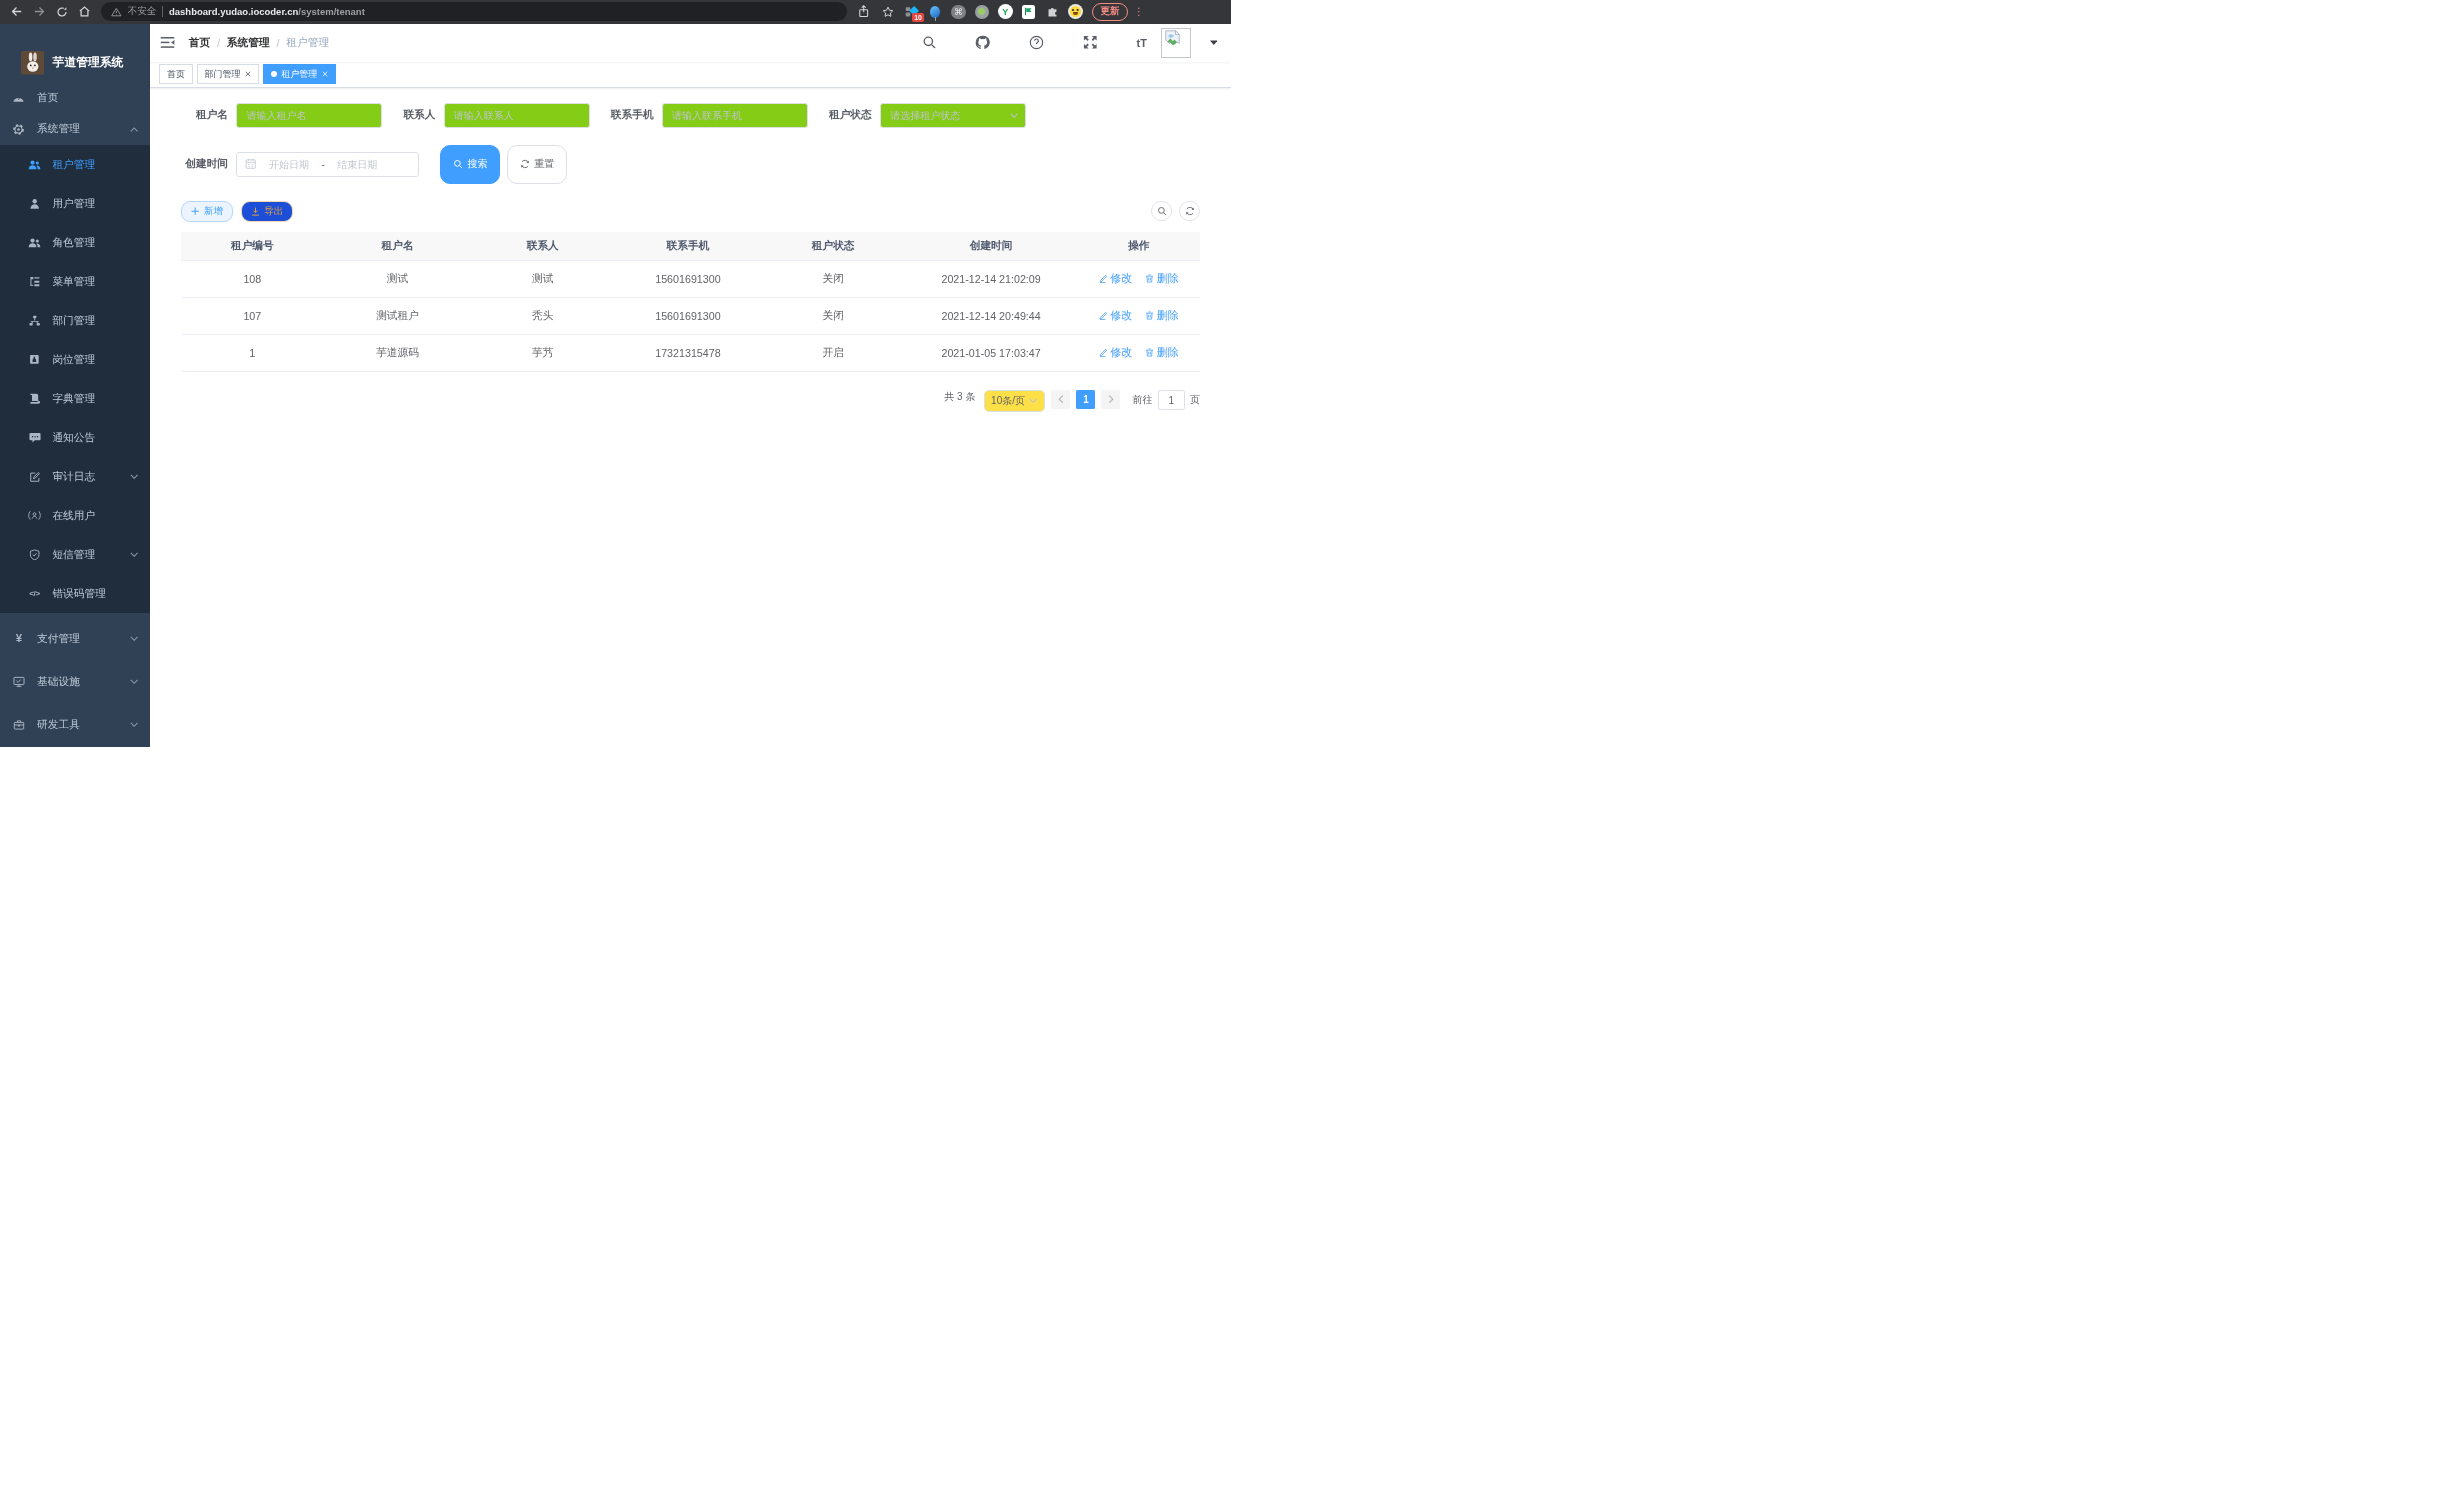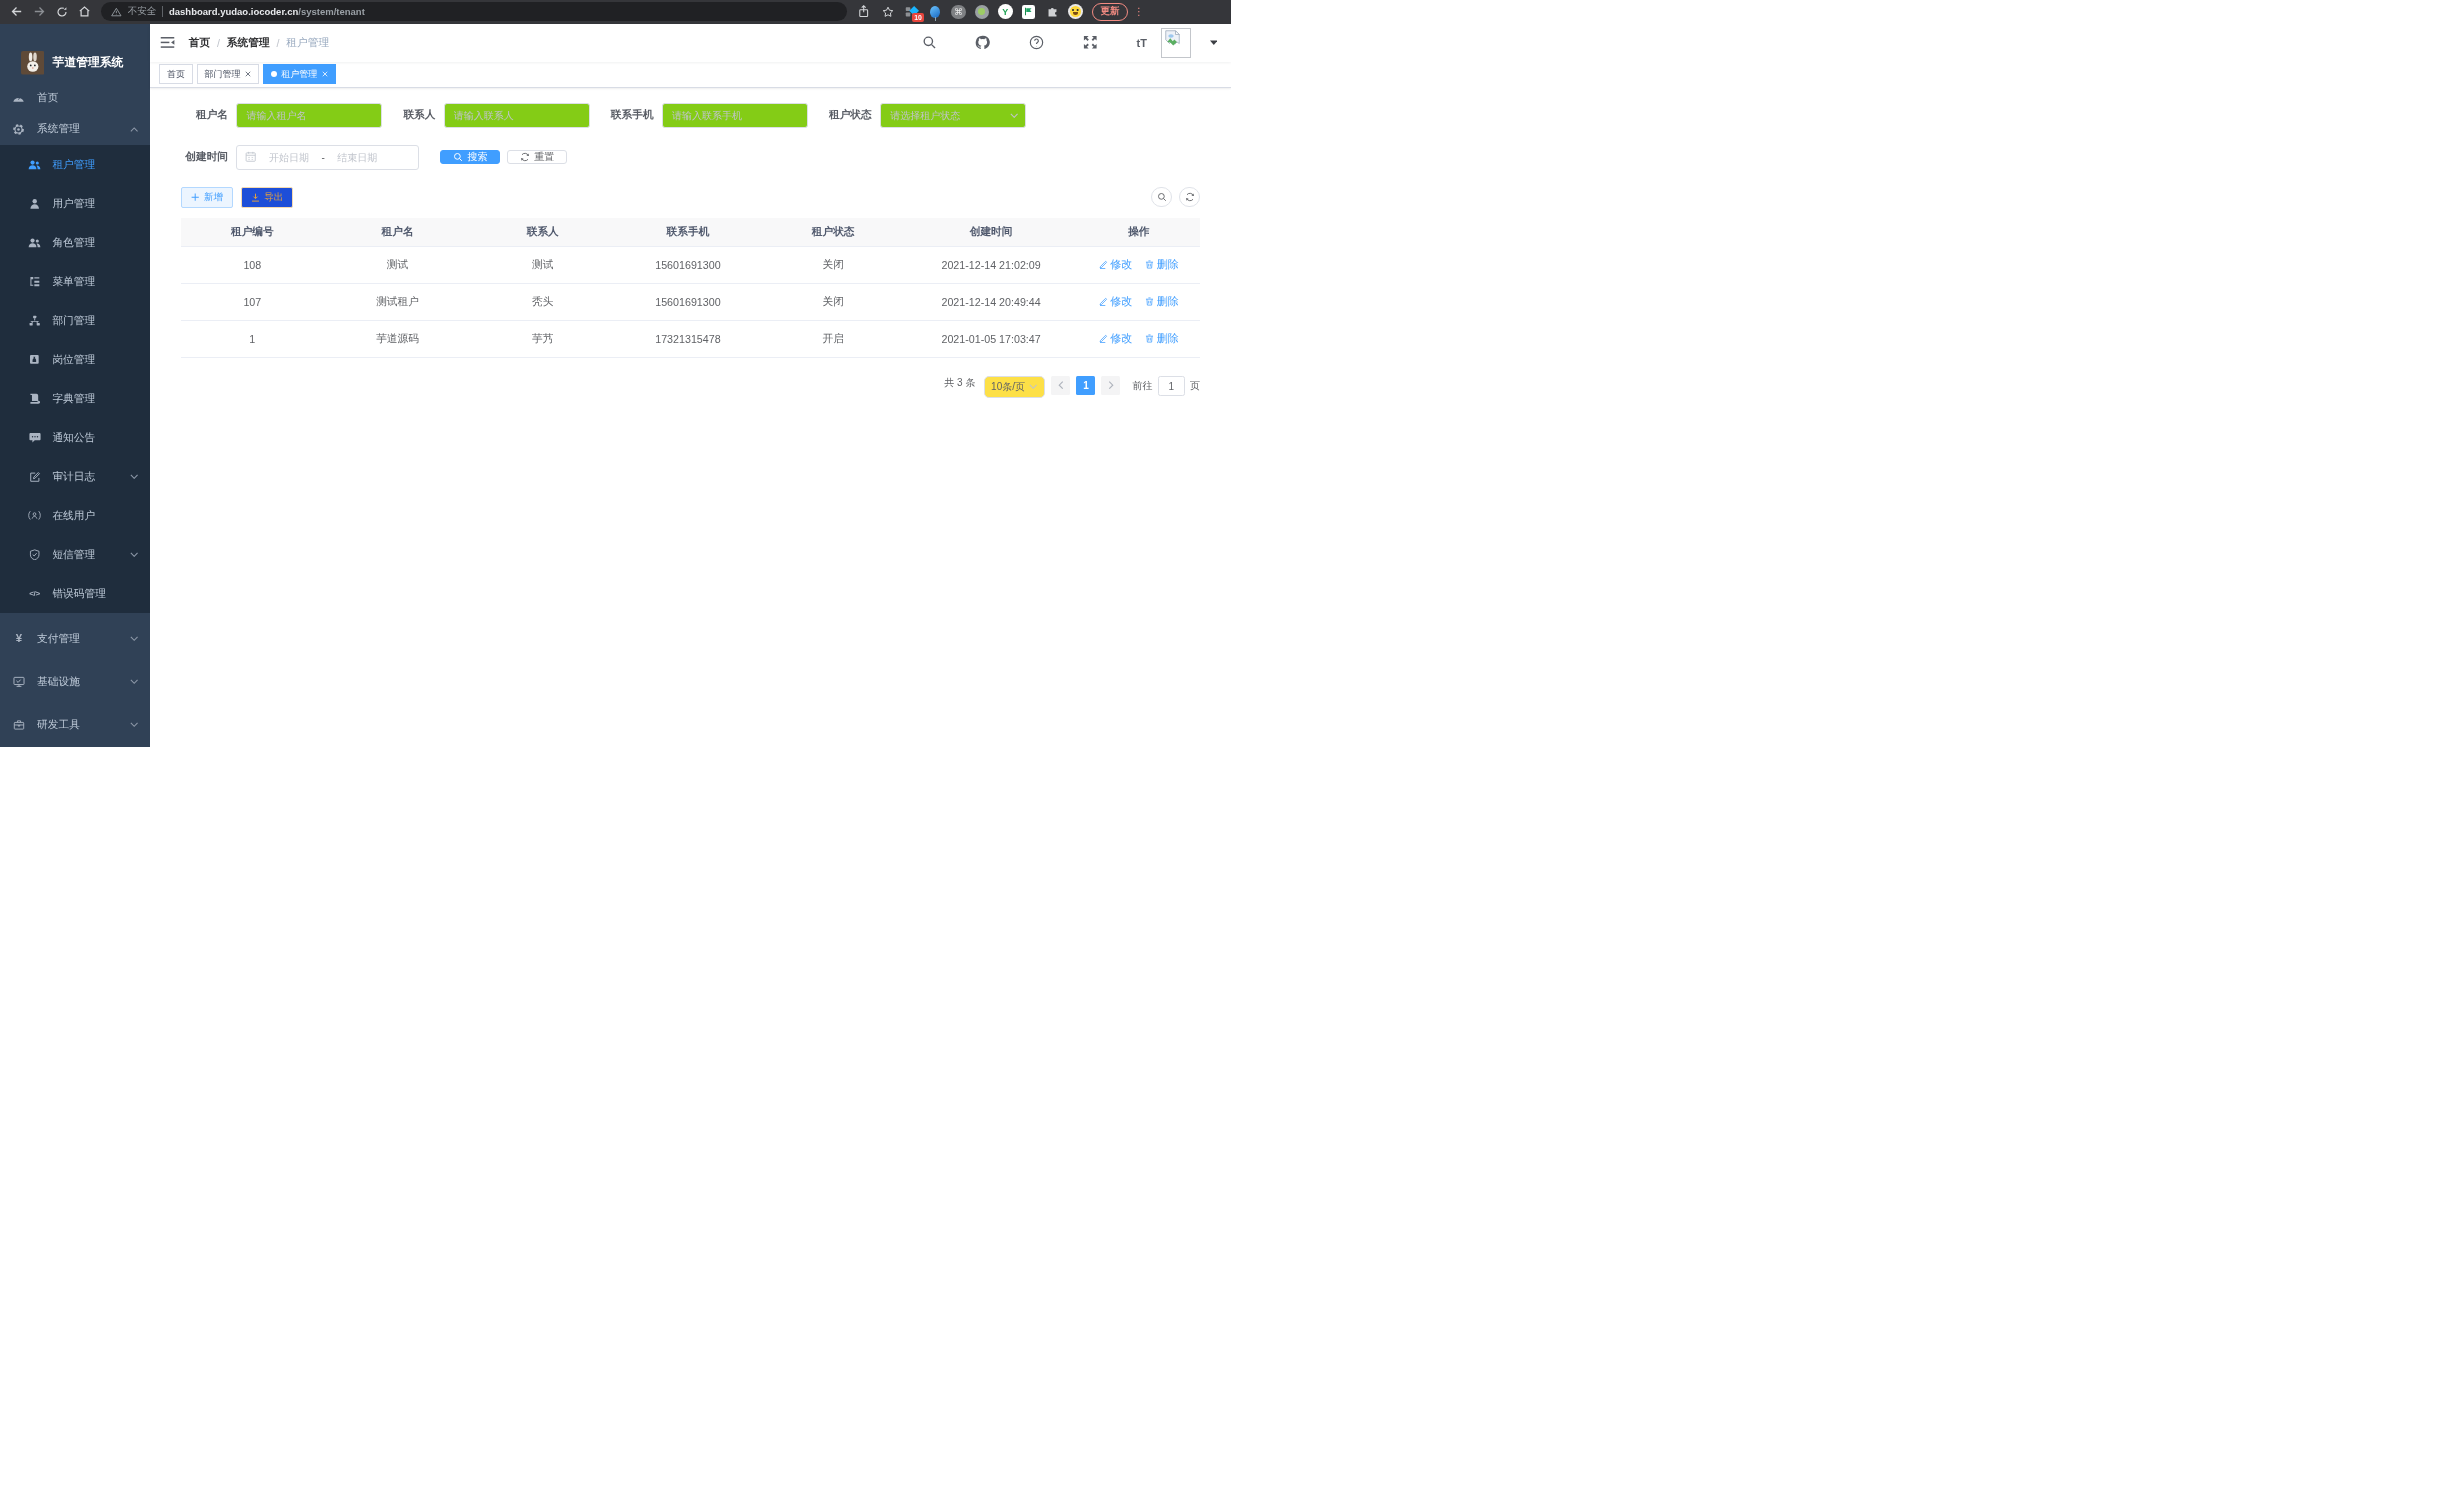--- a/index.html
+++ b/index.html
@@ -85,23 +85,23 @@
   .inp::placeholder { color:#c0c4cc; }
   .sel { position:relative; width:146px; }
   .sel .inp { width:100%; padding-right:21px; cursor:pointer; }
   .sel .chev { position:absolute; right:7.6px; top:50%; margin-top:-2.3px; color:#c0c4cc; pointer-events:none; }
   .daterange { width:183px; height:25px; border:0.8px solid #dcdfe6; border-radius:3px; display:flex; align-items:center; padding:0 7.6px; gap:3px; background:#fff; }
   .dr-cal { color:#c0c4cc; flex-shrink:0; display:flex; }
   .dr-input { border:none; outline:none; width:59px; text-align:center; font-size:10px; color:#606266; font-family:inherit; }
   .dr-input::placeholder { color:#c0c4cc; }
   .dr-sep { color:#606266; font-size:10px; }
 
-  .btn { height:14px; border-radius:3px; display:inline-flex; align-items:center; gap:4.6px; font-size:10px; padding:0 11.4px; cursor:pointer; border:0.8px solid #dcdfe6; background:#fff; color:#606266; font-family:inherit; }
+  .btn { height:39px; border-radius:10px; display:inline-flex; align-items:center; gap:4.6px; font-size:10px; padding:0 11.4px; cursor:pointer; border:0.8px solid #dcdfe6; background:#fff; color:#606266; font-family:inherit; }
   .btn.primary { background:#409eff; border-color:#409eff; color:#fff; }
-  .btn.sm { height:21px; padding:0 9px; font-size:9.5px; border-radius:2px;align-items:center; }
+  .btn.sm { height:21px; padding:0 9px; font-size:9.5px; border-radius:9px;align-items:center; }
   .btn.plain-primary { background:#ecf5ff; border-color:#b3d8ff; color:#409eff; }
   .btn.plain-warning { background:#1d4ed8; border-color:#f5dab1; color:#e6a23c; }
   .ml10 { margin-left:7.6px; }
 
   .toolbar-row { display:flex; align-items:center; margin-top:4.6px; }
   .tb-right { margin-left:auto; display:flex; gap:7.6px; }
   .circ { width:20.6px; height:20.6px; border-radius:50%; border:0.8px solid #e0e3e9; background:#fff; color:#606266; display:flex; align-items:center; justify-content:center; cursor:pointer; }
 
   
   table.grid { width:100%; border-collapse:collapse; margin-top:10.7px; font-size:10.7px; table-layout:fixed; }

